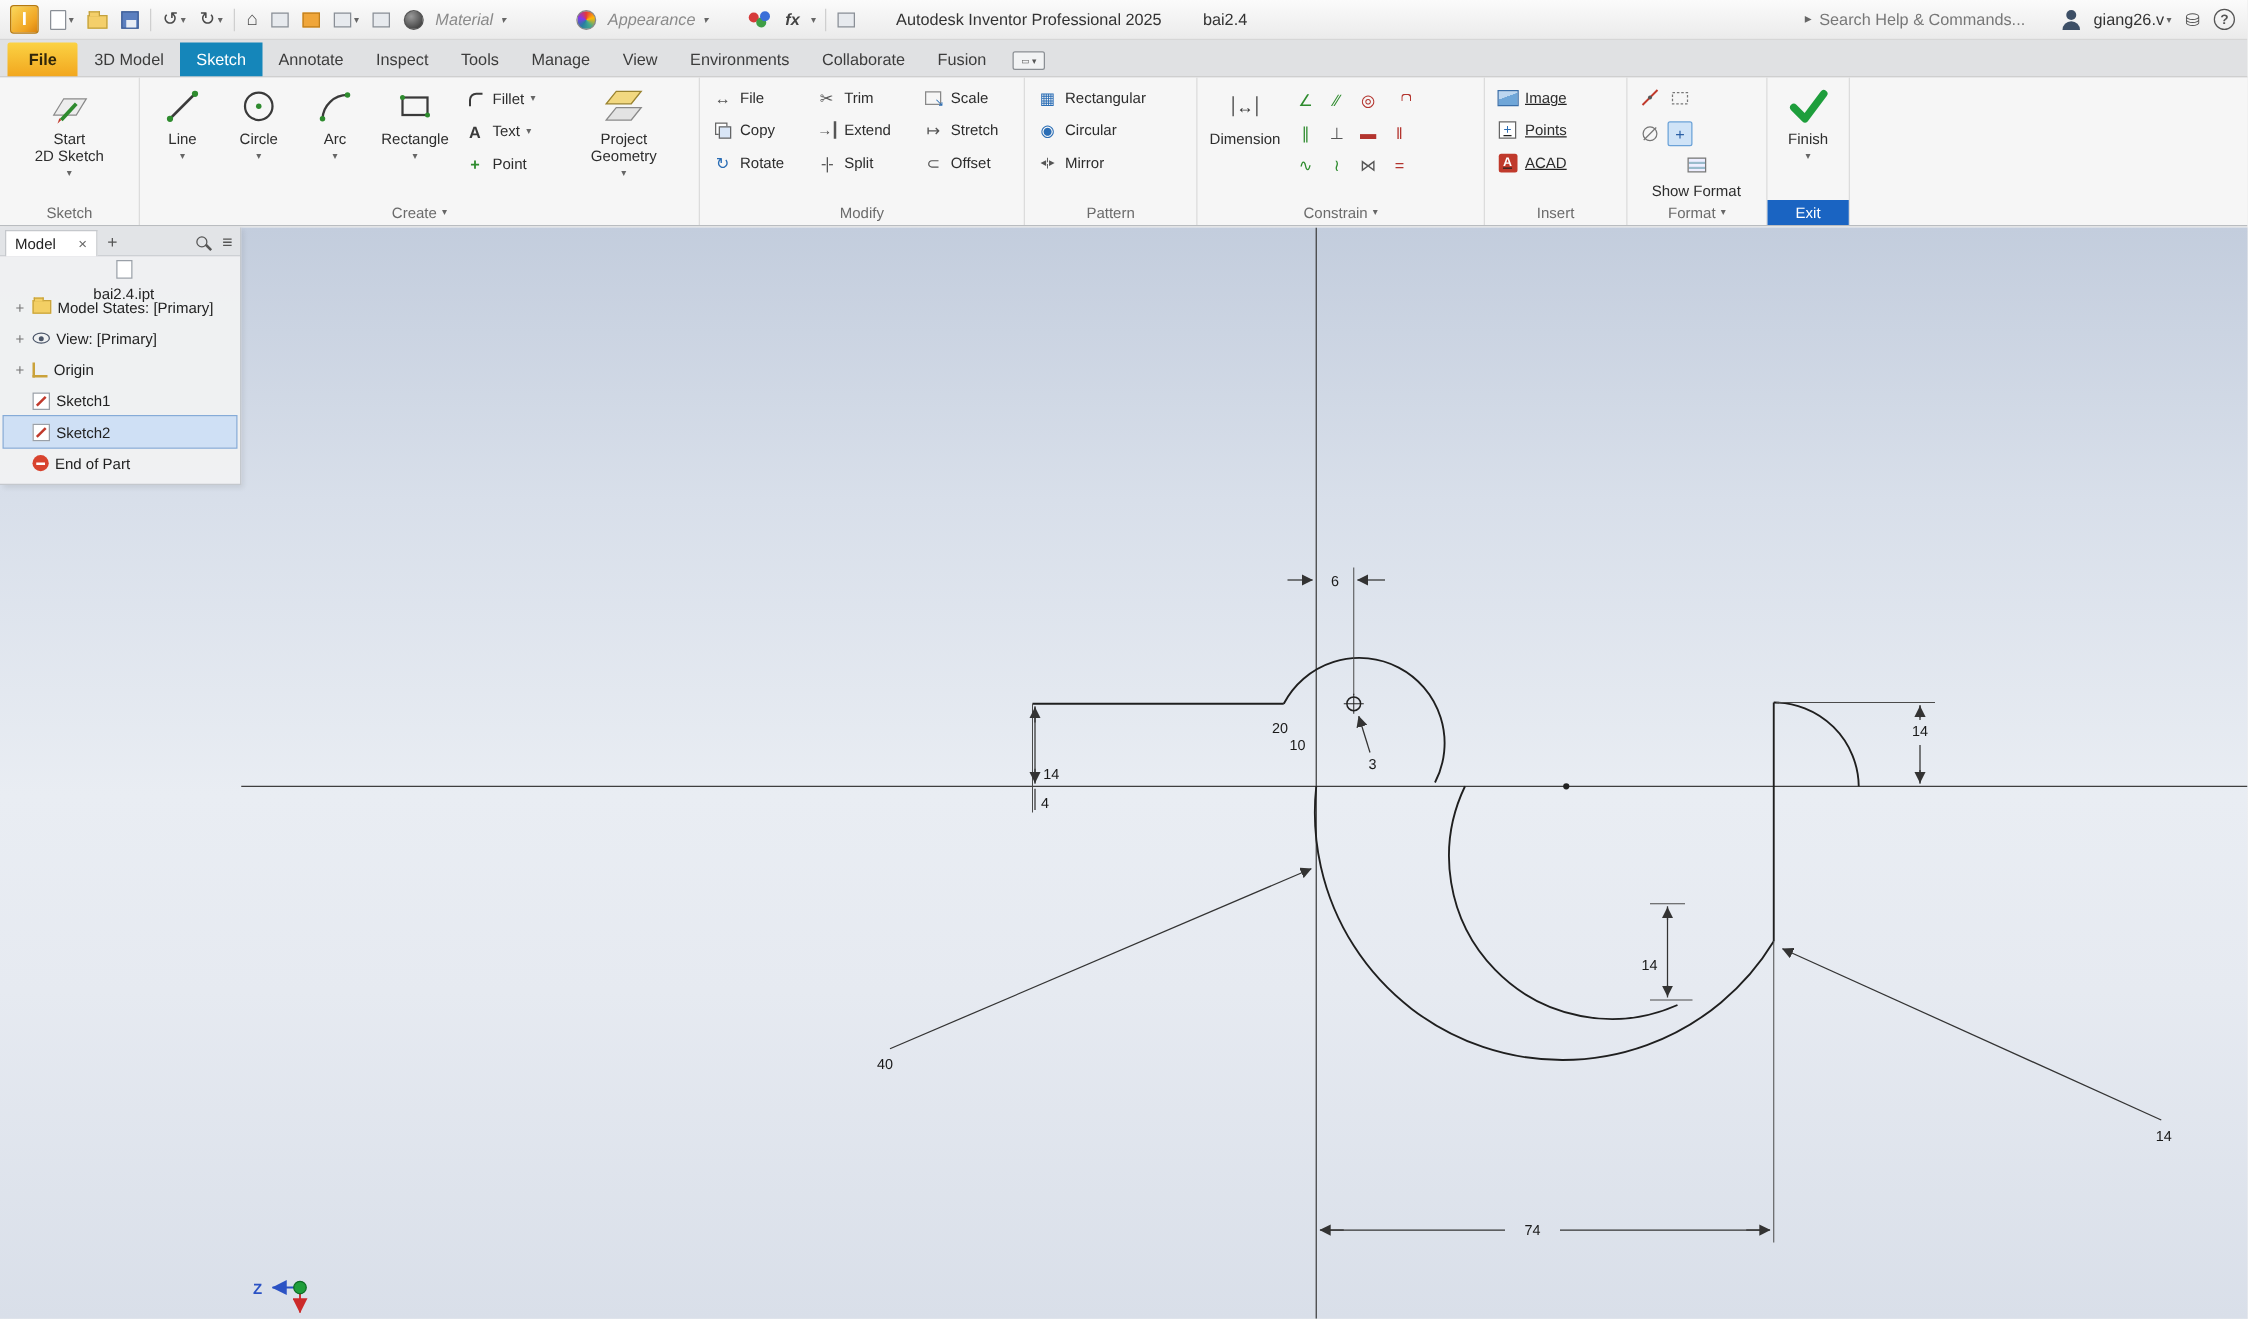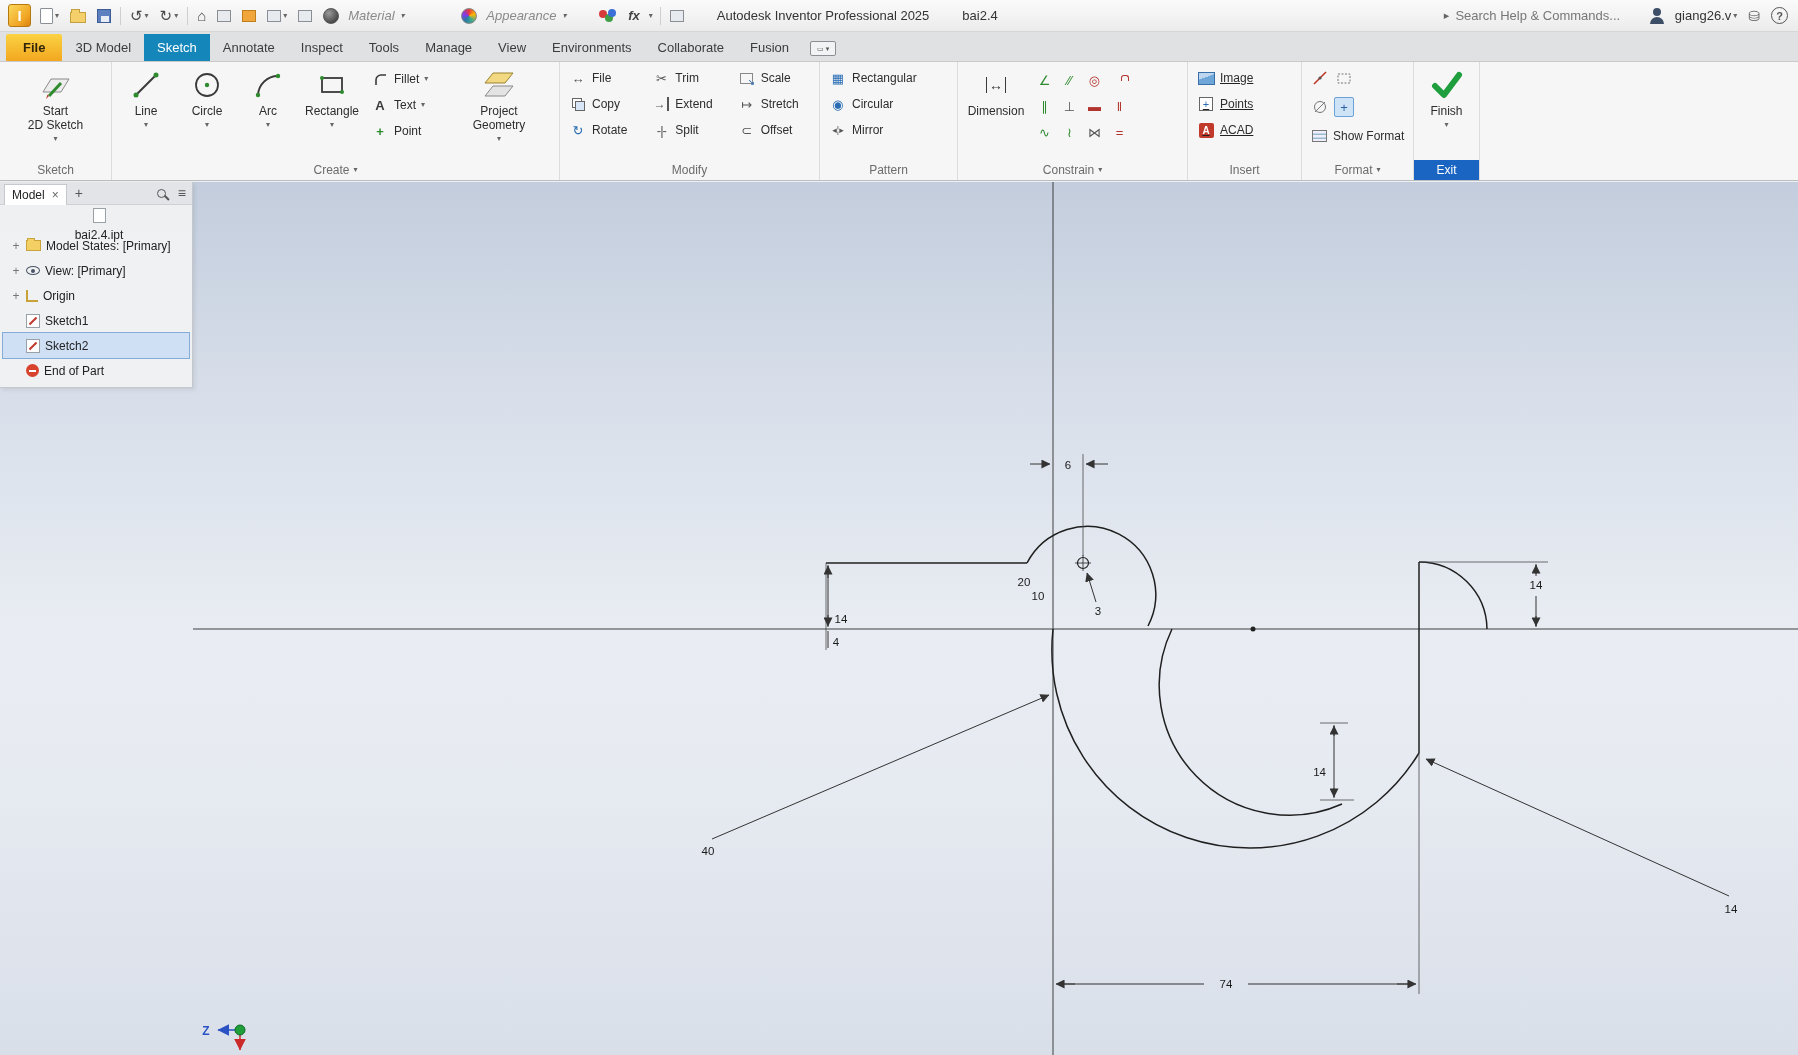--- a/index.html
+++ b/index.html
@@ -85,21 +85,21 @@
 
   
   .canvas { position:absolute; left:0; top:182px; width:1798px; height:873px;
     background:linear-gradient(180deg,#c3cddd 0%,#d8dfea 25%,#e9edf3 52%,#e6eaf1 70%,#d9dfe9 100%); }
   .canvas svg { display:block; }
 
   
   .browser { position:absolute; left:0; top:182px; width:193px; background:rgba(240,241,243,0.96);
     border-right:1px solid #c4c8cd; border-bottom:1px solid #c4c8cd; box-shadow:2px 2px 4px rgba(0,0,0,0.08); font-size:12px;}
   .browser-header { height:23px; background:#e2e4e7; display:flex; align-items:center; padding:0 4px; gap:4px; border-bottom:1px solid #cdd0d4;}
-  .btab { background:#fff; border:1px solid #c5c8cc; border-bottom:none; height:21px; margin-top:2px; display:flex; align-items:center; padding:0 7px; gap:7px;}
+  .btab { background:#fff; border:1px solid #c5c8cc; border-bottom:none; height:21px; margin-top:2px; display:flex; align-items:center; padding:0 7px; gap:18px;}
   .btab .x { color:#666; font-size:12px; }
   .badd { color:#555; font-size:14px; padding:0 4px; }
   .mag { width:9px; height:9px; border:1.5px solid #555; border-radius:50%; position:relative; margin-right:8px;}
   .mag::after { content:""; position:absolute; width:6px; height:1.5px; background:#555; transform:rotate(45deg); right:-5px; bottom:-2px;}
   .hamb { font-size:14px; color:#555; padding-right:2px;}
   .tree { padding:3px 0 4px 0; }
   .trow { height:25px; display:flex; align-items:center; gap:5px; padding-left:8px; margin:0 3px; }
   .trow.root { padding-left:6px;flex-direction:column; }
   .trow.selected { background:#cfe0f5; outline:1px solid #85abd8; }
   .texp { width:10px; color:#777; font-size:12px; text-align:center; flex:none;}
@@ -483,21 +483,21 @@
         </div>
         <div style="display:flex; gap:4px; height:26px; align-items:center;">
           <span class="fmt-cell">
               <svg width="16" height="16">
                 <circle cx="8" cy="8" r="5.5" fill="none" stroke="#777"></circle>
                 <line x1="3" y1="13" x2="13" y2="3" stroke="#777"></line>
               </svg>
             </span>
           <span class="fmt-cell hl">+</span>
         </div>
-        <div class="small-btn" style="padding-left:0;">
+        <div class="small-btn" style="padding-left:0;flex-direction:column;">
           <span class="small-icon">
               <span class="showfmt-ic"></span>
             </span>
           <span>Show Format</span>
         </div>
       </div>
       <div class="panel-footer">
           <span>Format</span>
           <span class="caret">▾</span>
         </div>

